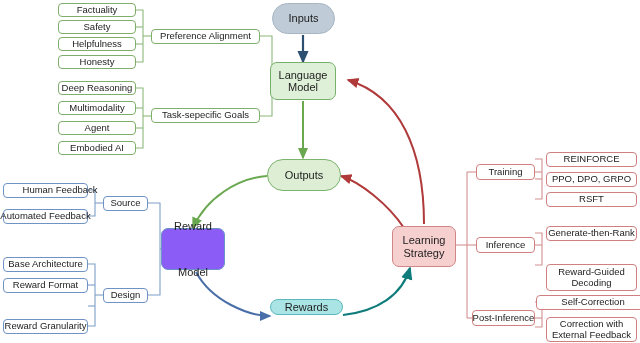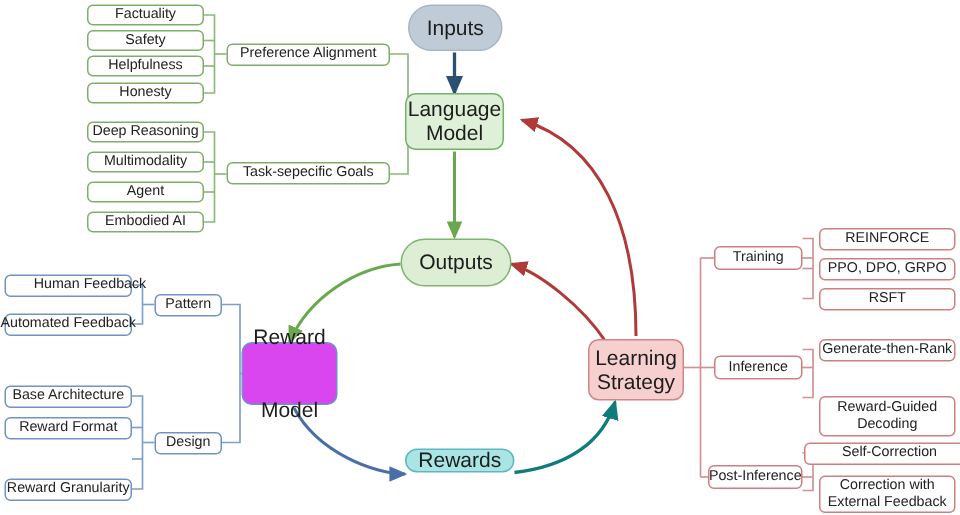--- a/index.html
+++ b/index.html
@@ -38,31 +38,31 @@
     color:#222222;
     font-size:9.5px;
   }
   .leaf.green{ border-color:#7fae6b; }
   .leaf.blue{ border-color:#6f93c4; }
   .leaf.red{ border-color:#cf7f7f; }
   .leaf.wrap{ white-space:normal; line-height:1.15; }
 
   
   .main{
-    font-size:14px;
+    font-size:11px;
     color:#1d1d1d;
   }
   .pill{ border-radius:16px; }
   .rounded{ border-radius:7px; }
 
   .n-inputs{ background:#bfcbd6; border:1px solid #a8b6c4; }
   .n-lm{ background:#dff0d8; border:1.4px solid #76b06b; }
   .n-outputs{ background:#ddeed4; border:1.4px solid #7cb36d; }
   .n-rewards{ background:#aae4e4; border:1.4px solid #5bb9bd; }
-  .n-rm{ background:#d946ef; border:1.4px solid #6a93c8;gap:33px; }
+  .n-rm{ background:#8b5cf6; border:1.4px solid #6a93c8;gap:33px; }
   .n-ls{ background:#f6cfcf; border:1.4px solid #d08686; }
 </style>
 </head>
 <body>
 
 <div id="canvas">
 
   <svg class="edges" viewBox="0 0 640 343">
     <defs>
       <marker id="ar-navy" markerWidth="7" markerHeight="7" refX="5.2" refY="3" orient="auto">
@@ -191,21 +191,21 @@
     <span>Task-sepecific Goals</span>
   </div>
 
   <div class="node leaf blue" style="left:3px;top:183px;width:85px;height:15px;padding-left:29px;">
     <span>Human Feedback</span>
   </div>
   <div class="node leaf blue" style="left:3px;top:209px;width:85px;height:15px;">
     <span>Automated Feedback</span>
   </div>
   <div class="node leaf blue" style="left:103px;top:196px;width:45px;height:15px;">
-    <span>Pattern</span>
+    <span>Source</span>
   </div>
 
   <div class="node leaf blue" style="left:3px;top:257px;width:85px;height:15px;">
     <span>Base Architecture</span>
   </div>
   <div class="node leaf blue" style="left:3px;top:278px;width:85px;height:15px;">
     <span>Reward Format</span>
   </div>
   <div class="node leaf blue" style="left:3px;top:319px;width:85px;height:15px;">
     <span>Reward Granularity</span>

